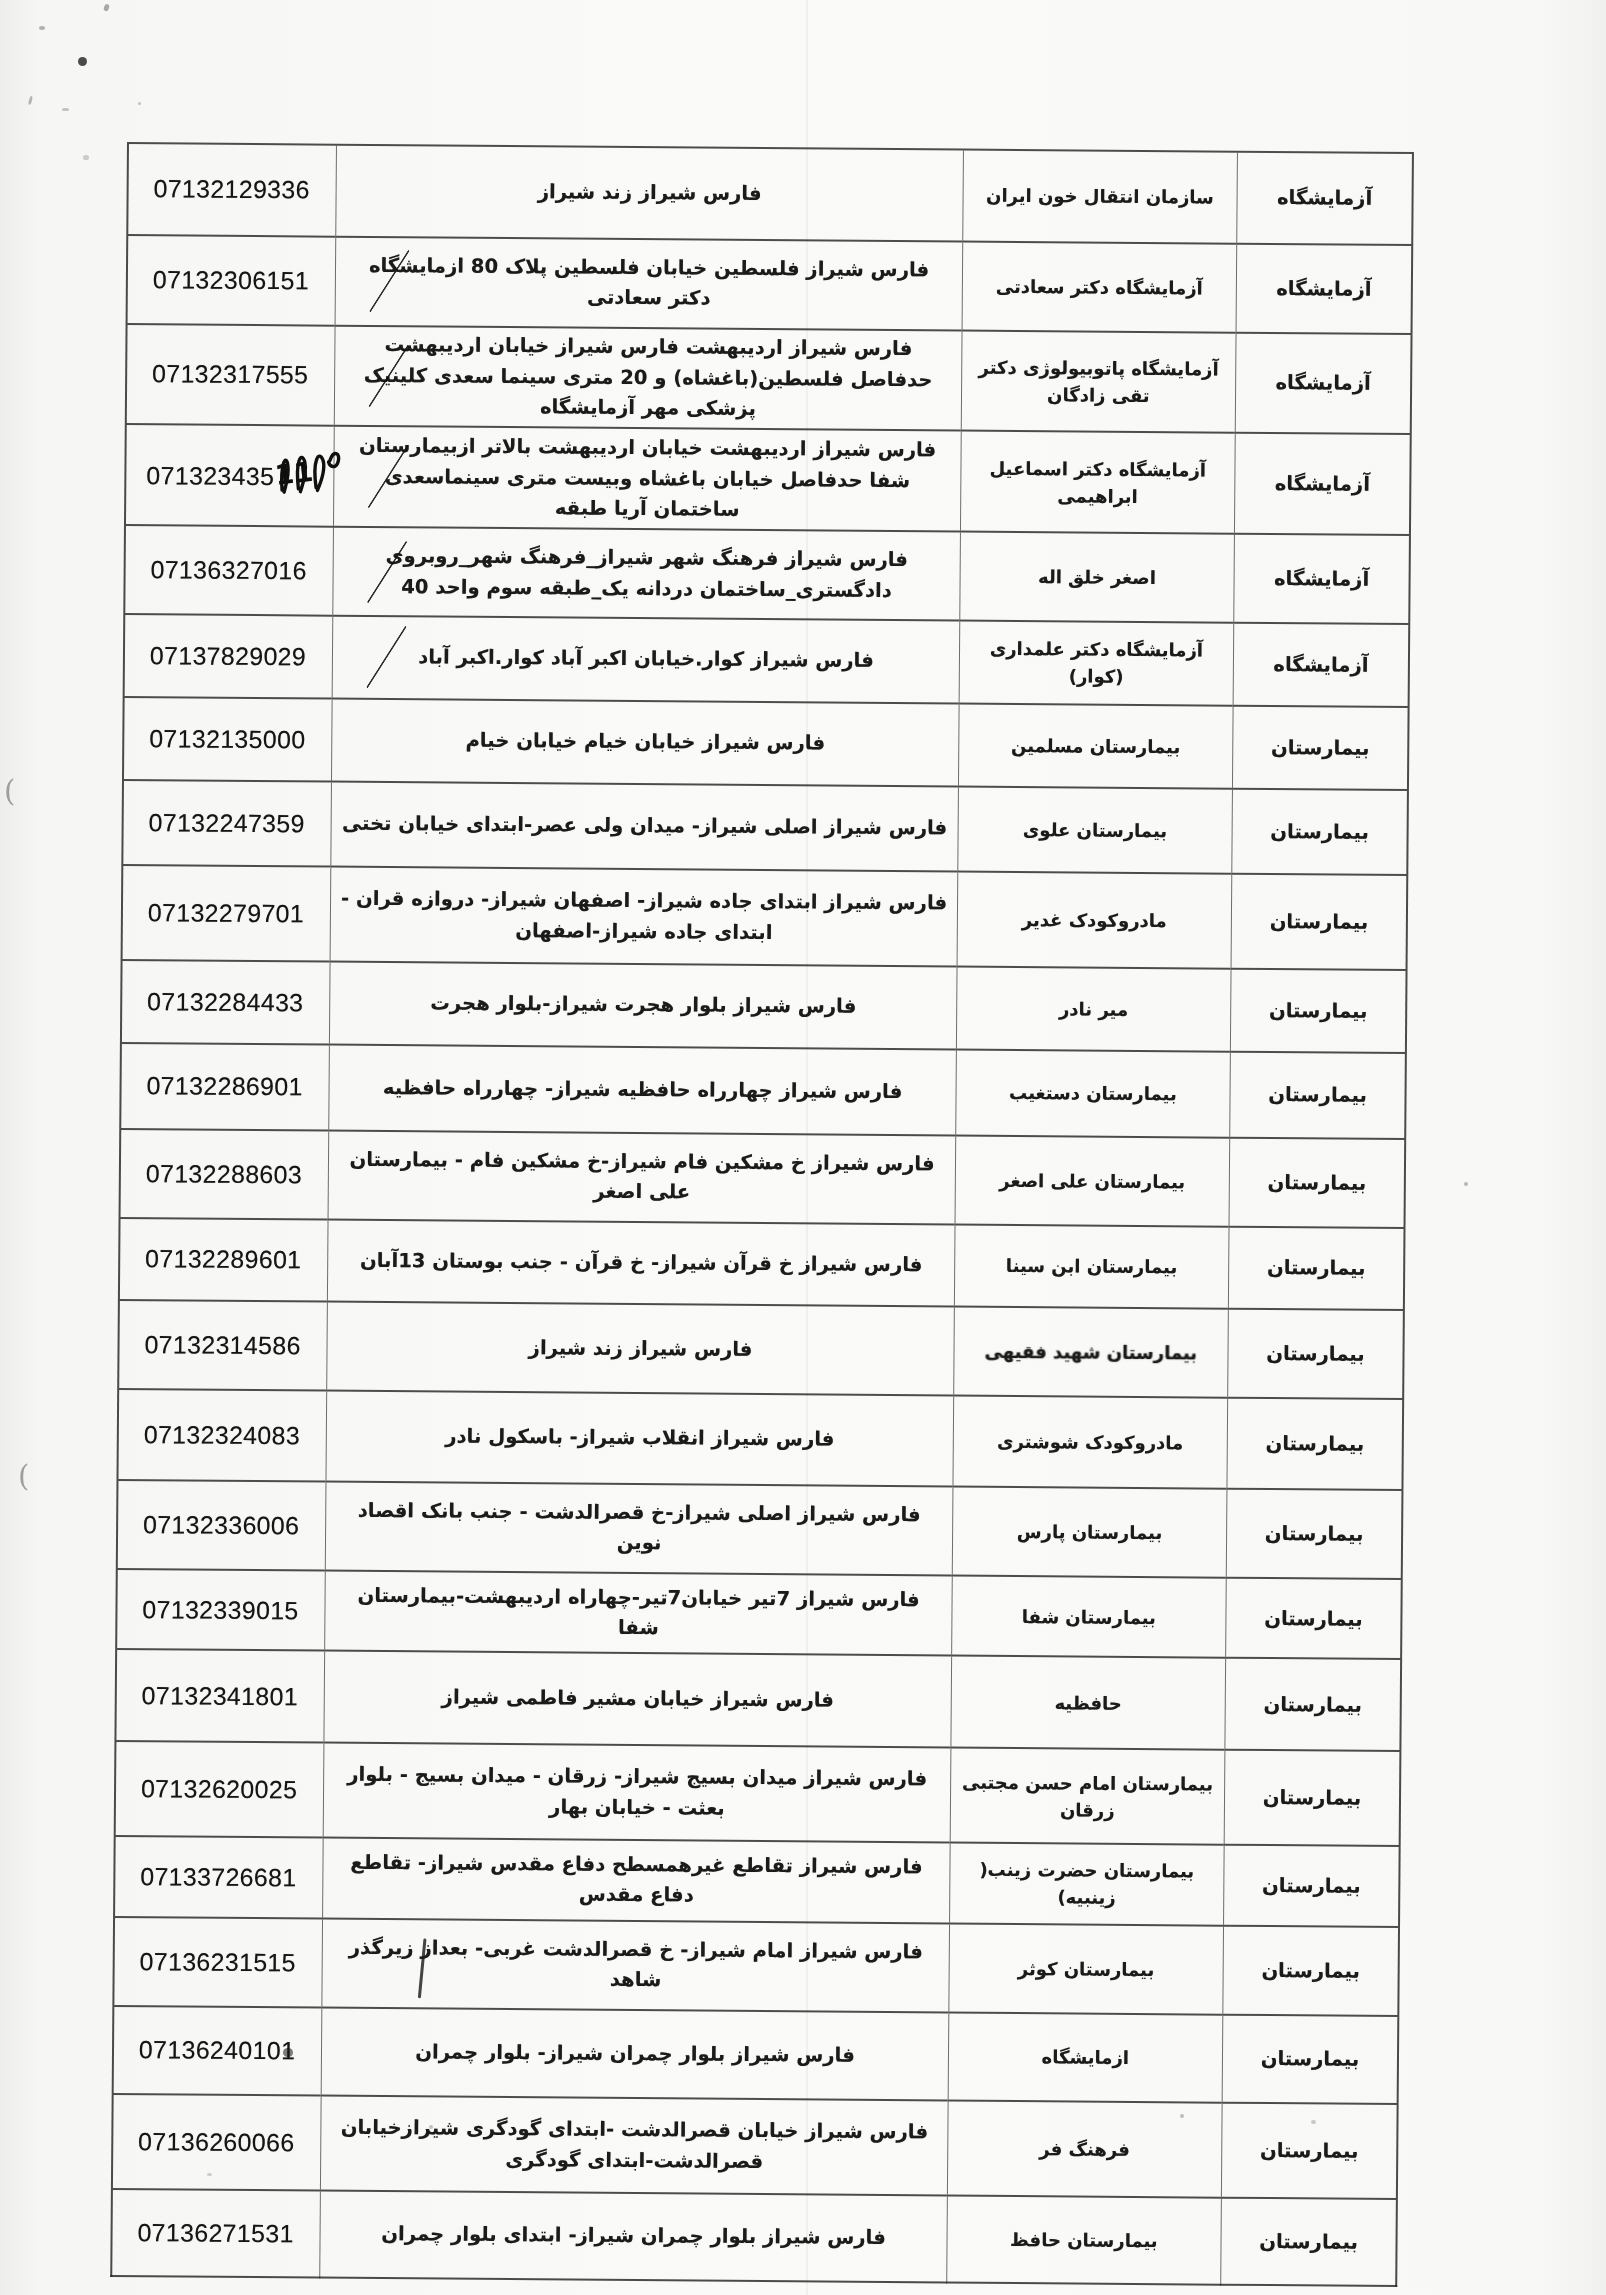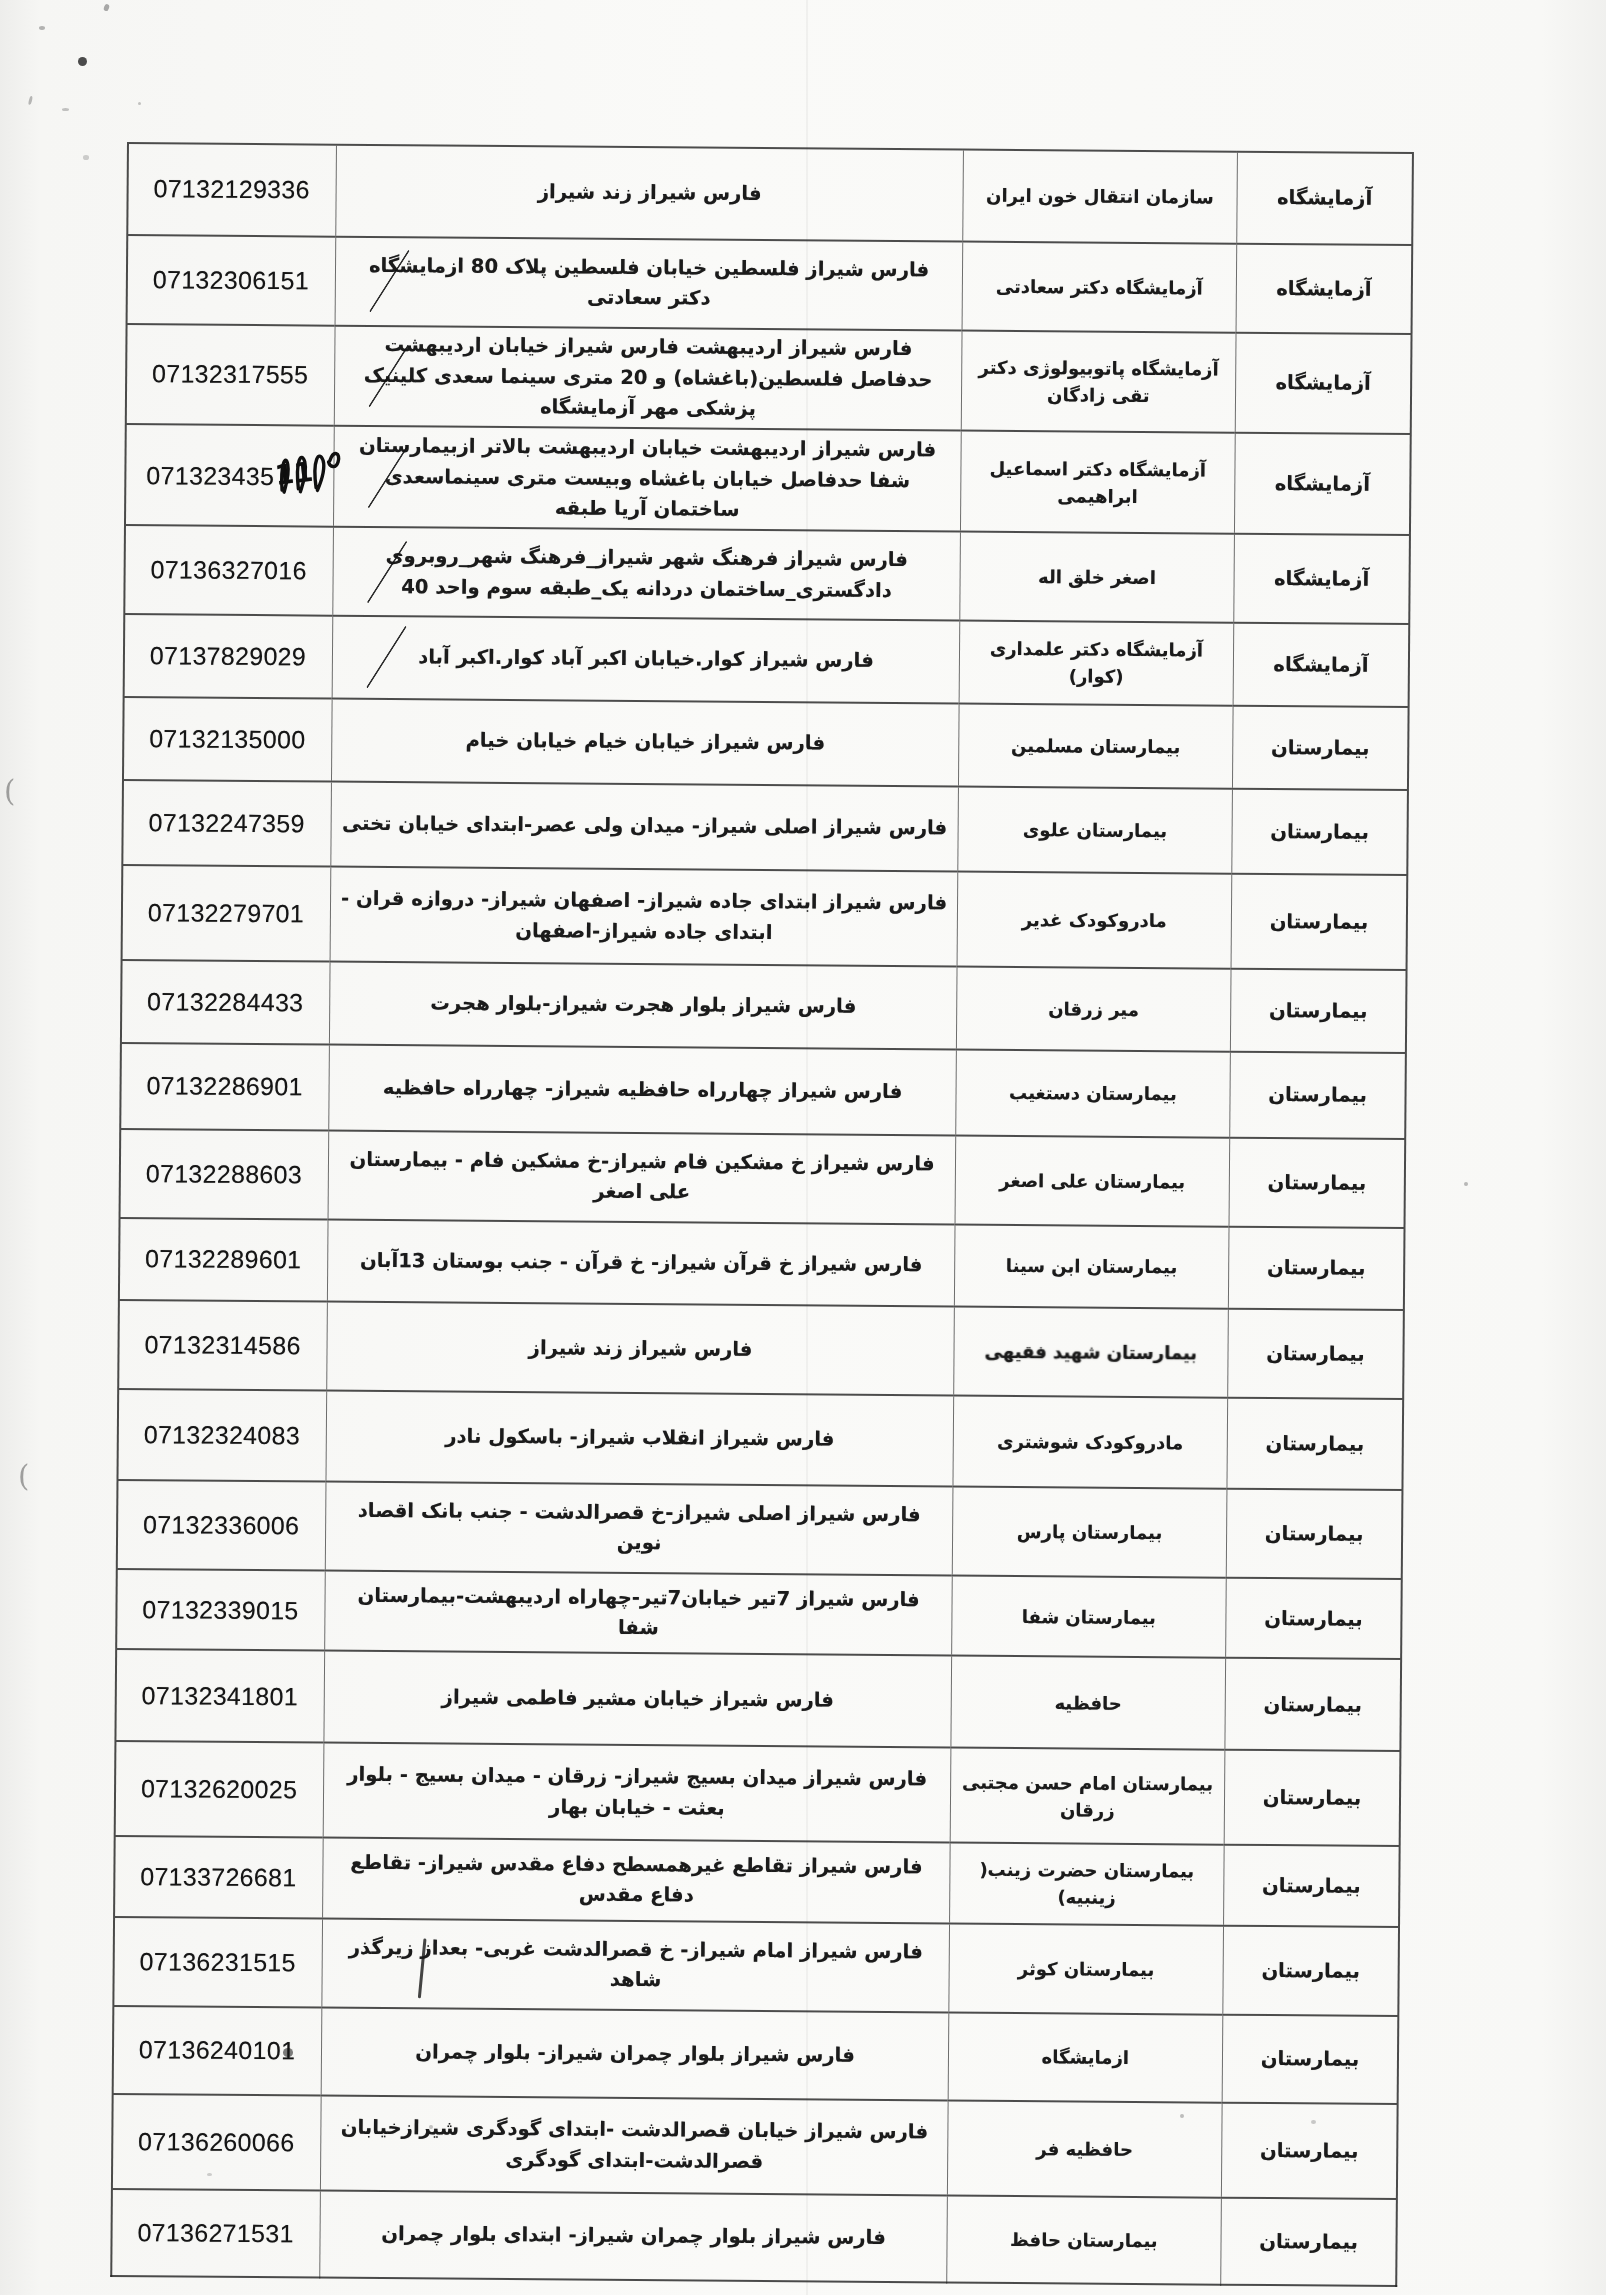--- a/index.html
+++ b/index.html
@@ -254,21 +254,21 @@
         <span>07132279701</span><span class="hand-digits"></span>
         
       </span>
     </td>
   </tr>
           <tr>
     <td class="cat">
       <span>بیمارستان</span>
     </td>
     <td class="name">
-      <span>میر زرقان</span>
+      <span>میر نادر</span>
     </td>
     <td class="addr">
       <span>فارس شیراز  بلوار هجرت شیراز-بلوار هجرت</span>
       
       
     </td>
     <td class="phone">
       <span class="phone-wrap">
         <span>07132284433</span><span class="hand-digits"></span>
         
@@ -501,21 +501,21 @@
         <span>07136240101</span><span class="hand-digits"></span>
         
       </span>
     </td>
   </tr>
           <tr>
     <td class="cat">
       <span>بیمارستان</span>
     </td>
     <td class="name">
-      <span>حافظیه فر</span>
+      <span>فرهنگ فر</span>
     </td>
     <td class="addr">
       <span>فارس شیراز  خیابان قصرالدشت -ابتدای گودگری شیرازخیابان قصرالدشت-ابتدای گودگری</span>
       
       
     </td>
     <td class="phone">
       <span class="phone-wrap">
         <span>07136260066</span><span class="hand-digits"></span>
         

